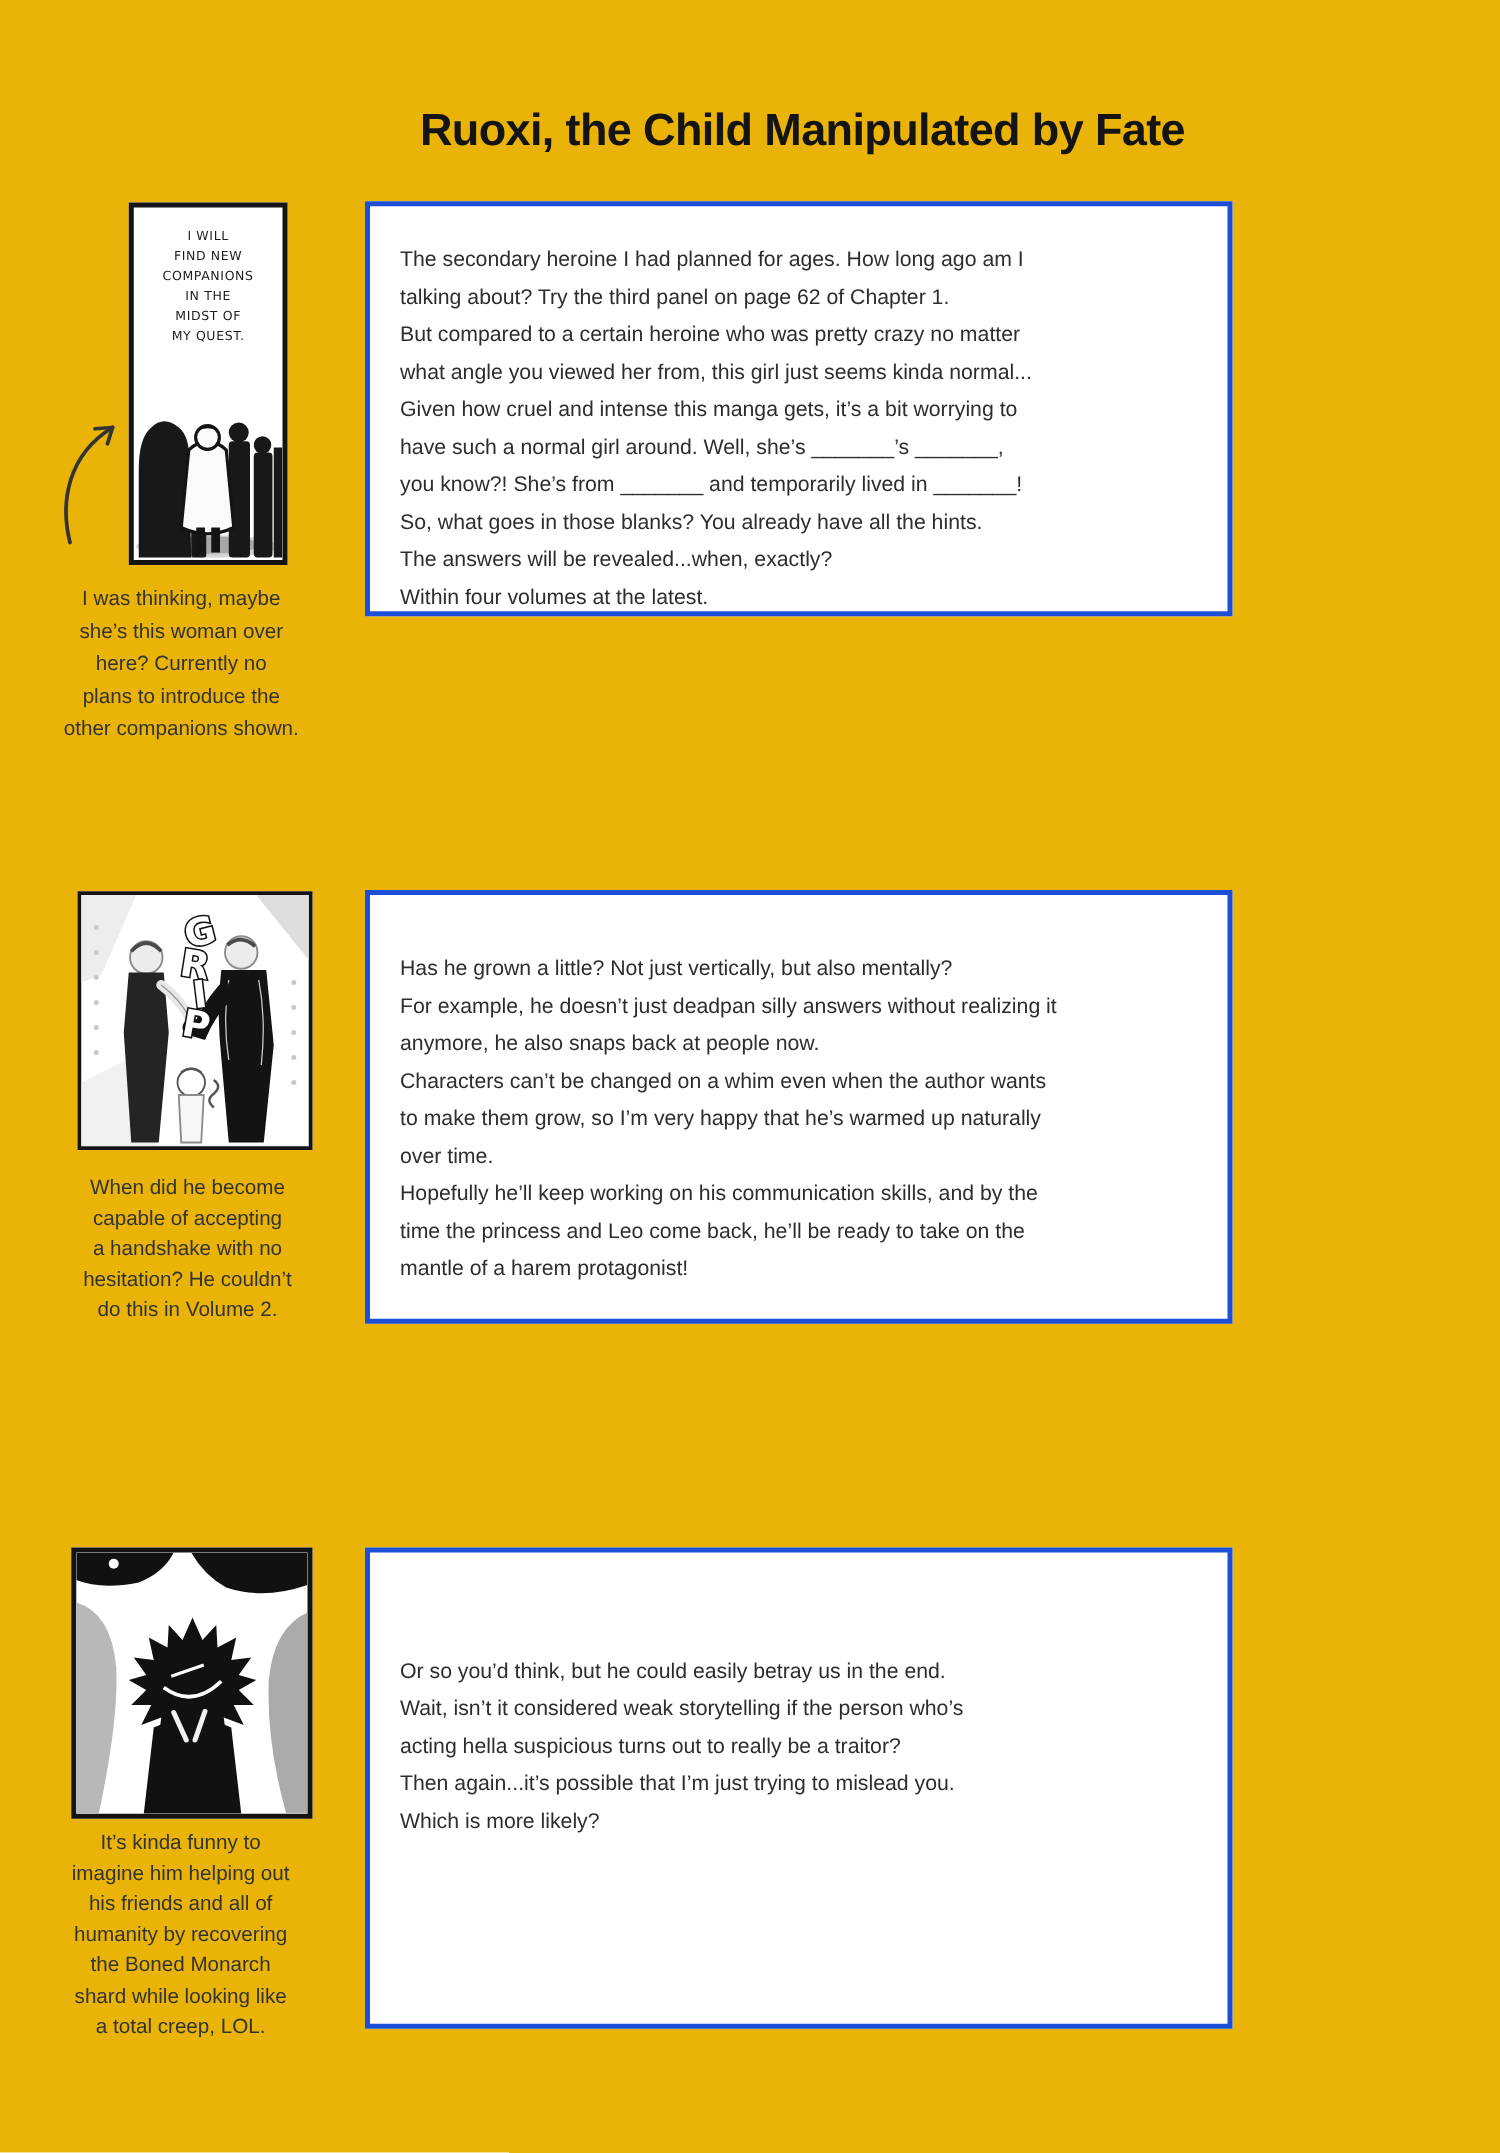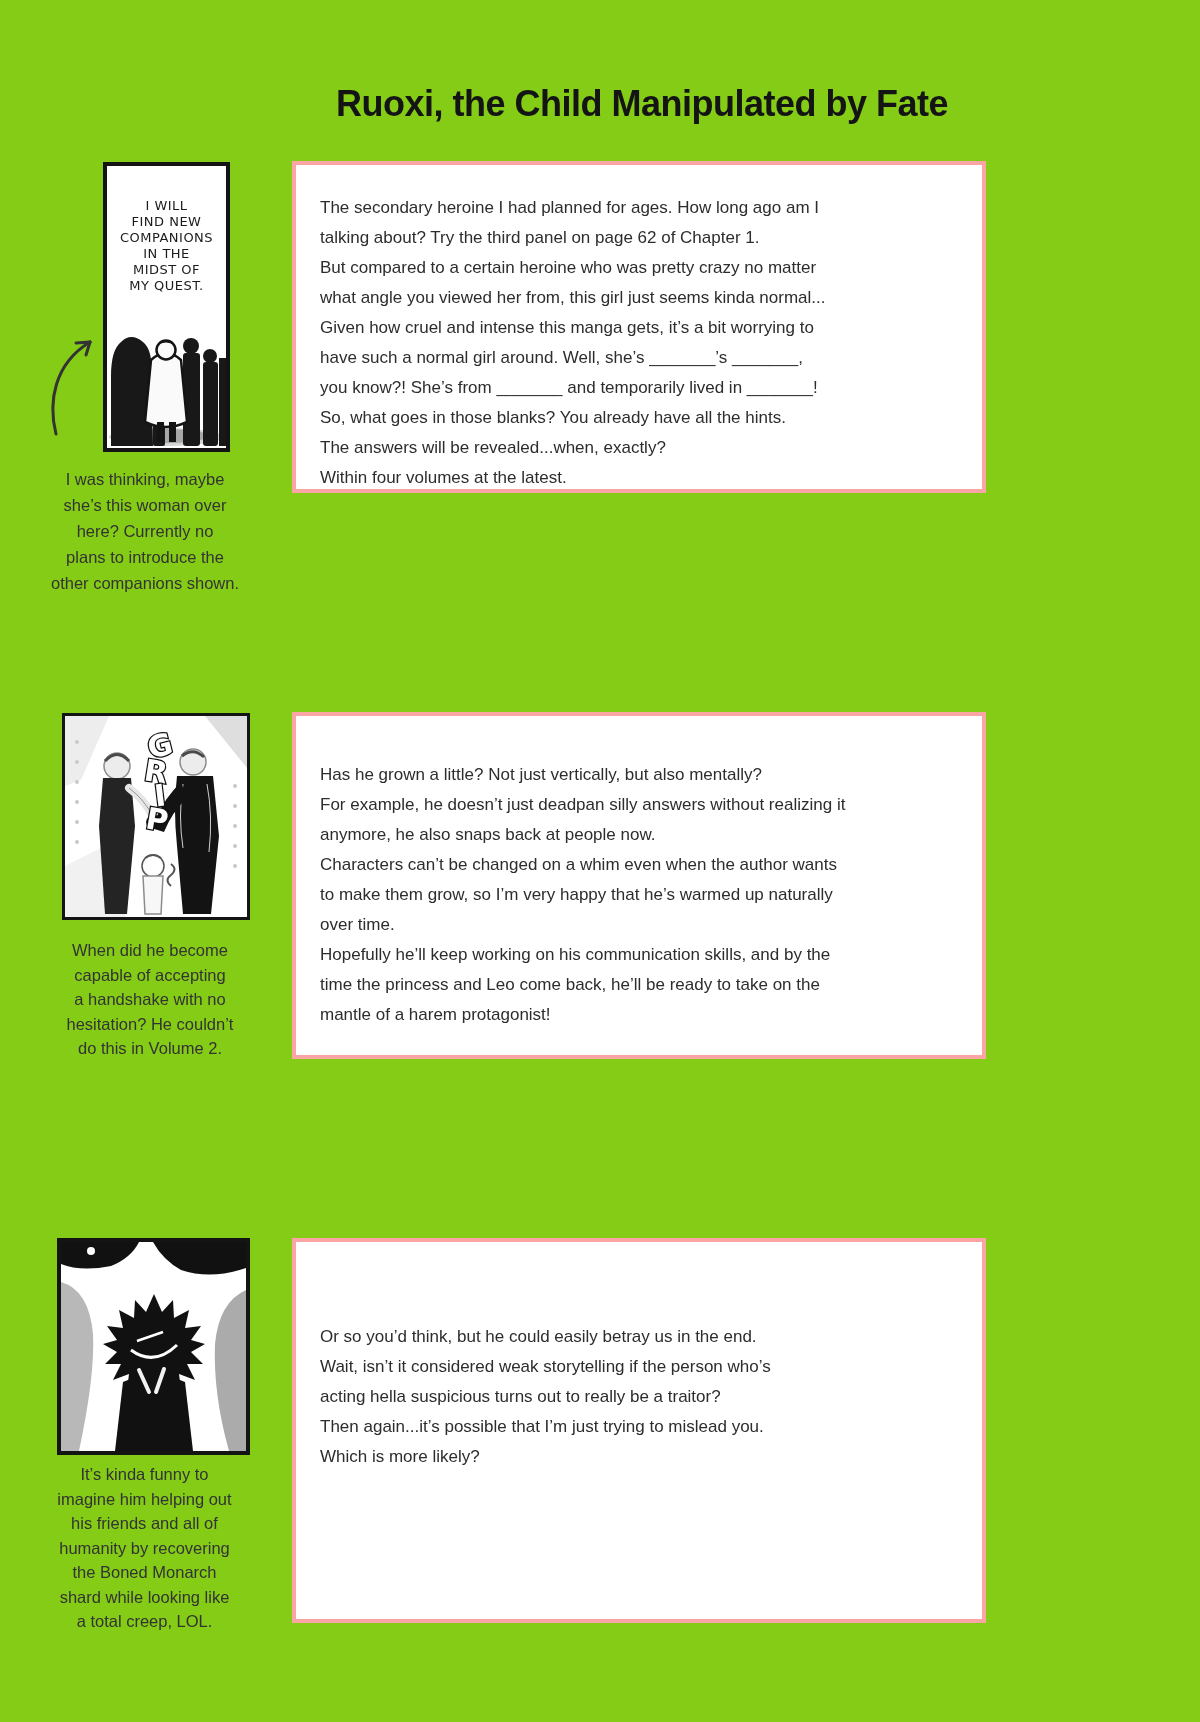--- a/index.html
+++ b/index.html
@@ -1,32 +1,32 @@
 <!DOCTYPE html>
 <html><head>
 <meta charset="utf-8">
 <style>
   html,body { margin:0; padding:0; background:#ffffff; }
   .page {
-    position:relative; width:1200px; height:1722px; background:#84cc16;
+    position:relative; width:1200px; height:1722px; background:#eab308;
     font-family:"Liberation Sans", sans-serif; color:#2d2d2d; overflow:hidden;
   }
   .title {
     position:absolute; left:92px; width:1100px; margin:0;
     text-align:center; font-weight:bold; color:#141414;
     font-size:36px; line-height:48px; letter-spacing:-0.5px;
     white-space:pre-line; font-family:"Liberation Sans", sans-serif;
   }
   .t1 { top:80px; }
   .t2 { top:650px; }
   .t3 { top:1102px; font-size:40px; line-height:54px; }
 
   .textbox {
     position:absolute; left:292px; width:694px; box-sizing:border-box;
-    border:4px solid #fca5a5; background:#ffffff;
+    border:4px solid #1d4ed8; background:#ffffff;
   }
   .b1 { top:161px;  height:332px; }
   .b2 { top:712px;  height:347px; }
   .b3 { top:1238px; height:385px; }
   .body-text {
     white-space:pre-line; font-size:17px; line-height:30px; color:#2d2d2d;
     padding:28px 24px 0 24px;
   }
   .b2 .body-text { padding-top:44px; }
   .b3 .body-text { padding-top:80px; }
@@ -35,22 +35,22 @@
     position:absolute; box-sizing:border-box; border:4px solid #141414;
     background:#ffffff; overflow:hidden;
   }
   .p1 { left:103px; top:162px;  width:127px; height:290px; }
   .p2 { left:62px;  top:713px;  width:188px; height:207px; border-width:3px; }
   .p3 { left:57px;  top:1238px; width:193px; height:217px; }
 
   .speech {
     position:absolute; top:16px; left:0; width:100%;
     text-align:center; white-space:pre-line;
-    font-size:13px; line-height:16px; letter-spacing:0.5px;
-    color:#1b1b1b; font-family:"DejaVu Sans", sans-serif;margin-top:16px;
+    font-size:10px; line-height:16px; letter-spacing:0.5px;
+    color:#1b1b1b; font-family:"DejaVu Sans", sans-serif;
   }
   .panel-art { position:absolute; left:0; bottom:0; }
   .full-art  { position:absolute; left:0; top:0; }
 
   .caption {
     position:absolute; text-align:center; white-space:pre-line;
     color:#333333; font-size:16.5px;
   }
   .c1 { left:20px; top:466px;  width:250px; line-height:26px; }
   .c2 { left:25px; top:938px;  width:250px; line-height:24.5px; }

